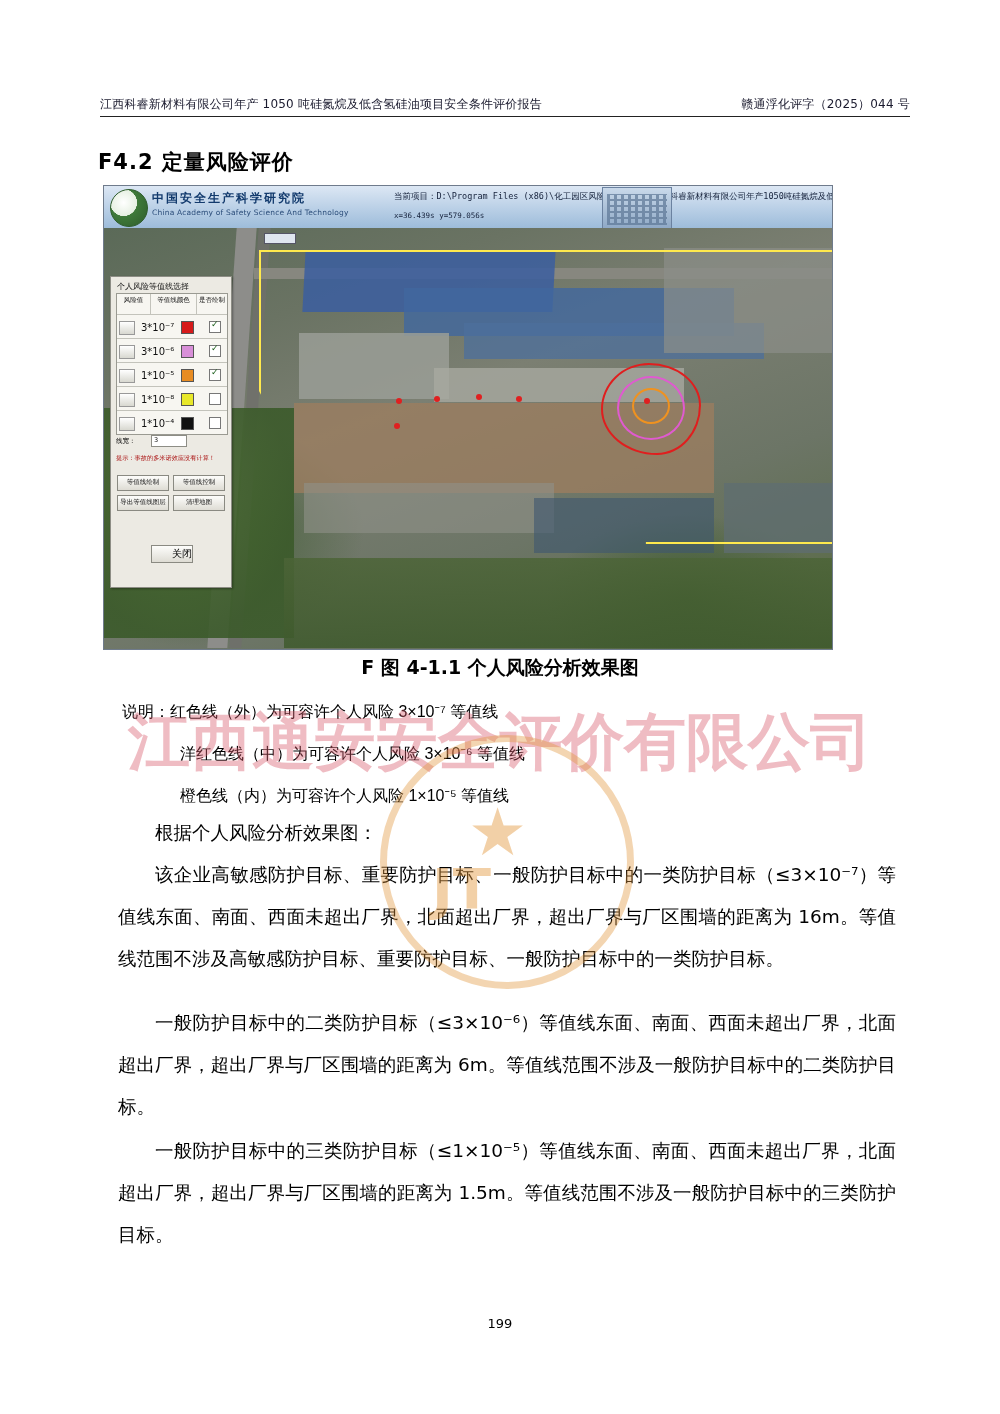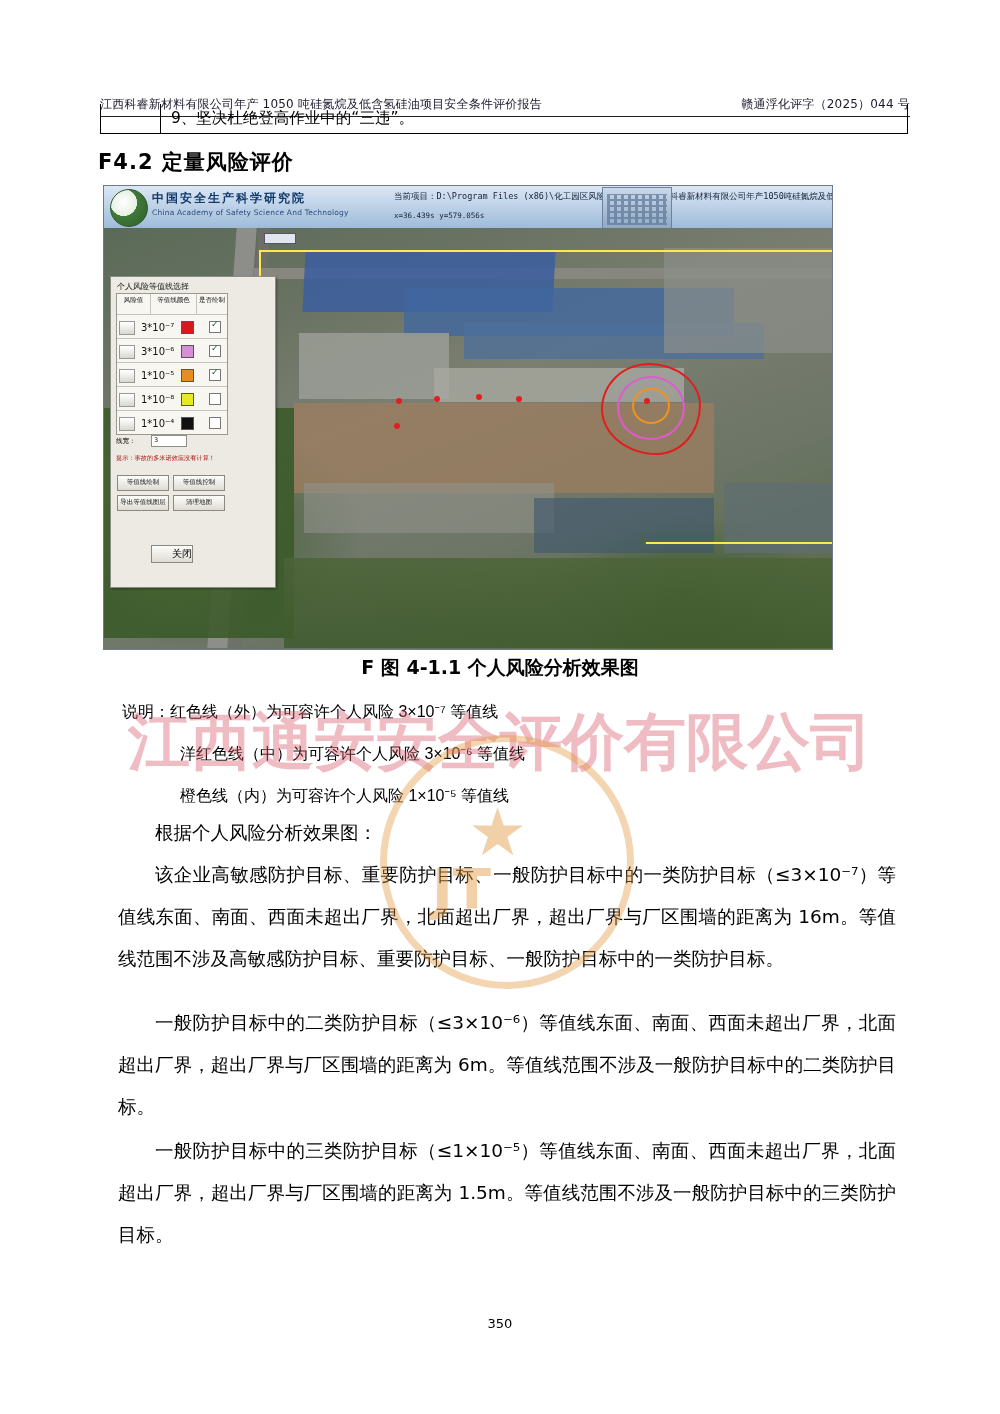--- a/index.html
+++ b/index.html
@@ -136,21 +136,20 @@
   }
   
   .blk { position: absolute; }
 
   .sidepanel {
     position: absolute; left: 6px; top: 48px; width: 120px; height: 310px;
     background: #eceae3;
     border: 1px solid #8d8d85;
     box-shadow: 1px 1px 2px rgba(0,0,0,.35);
     font-family: "DejaVu Sans", sans-serif;
-    padding-left: 44px;
   }
   .sp-title {
     position: absolute; left: 6px; top: 4px; font-size: 8px; color: #111;
   }
   .sp-grid {
     position: absolute; left: 5px; top: 16px; width: 110px; height: 140px;
     border: 1px solid #9a9a92; background: #f7f6f1;
   }
   .sp-hdr {
     position: absolute; top: 0; height: 20px; font-size: 6.5px; color: #111;
@@ -246,24 +245,20 @@
 </head>
 <body>
 
 <div class="page">
 
   <div class="header">
     <div class="h-left">江西科睿新材料有限公司年产 1050 吨硅氮烷及低含氢硅油项目安全条件评价报告</div>
     <div class="h-right">赣通浮化评字（2025）044 号</div>
   </div>
 
-  <div class="tbl-remnant">
-    <div class="cell-narrow"></div>
-    <div class="cell-text">9、坚决杜绝登高作业中的“三违”。</div>
-  </div>
 
   <div class="sec-title">F4.2 定量风险评价</div>
 
   <div class="figure">
 
     <div class="fig-topbar">
       <div class="logo-badge"></div>
       <div class="logo-text">中国安全生产科学研究院</div>
       <div class="logo-sub">China Academy of Safety Science And Technology</div>
       <div class="path-text">当前项目：D:\Program Files (x86)\化工园区风险评估与管理\江西科睿新材料有限公司年产1050吨硅氮烷及低含氢硅油项目</div>
@@ -366,21 +361,21 @@
 
   <div class="note" style="left:122px;top:700px;">说明：红色线（外）为可容许个人风险 3×10⁻⁷ 等值线</div>
   <div class="note" style="left:180px;top:742px;">洋红色线（中）为可容许个人风险 3×10⁻⁶ 等值线</div>
   <div class="note" style="left:180px;top:784px;">橙色线（内）为可容许个人风险 1×10⁻⁵ 等值线</div>
 
   <div class="para indent" style="top:812px;">根据个人风险分析效果图：</div>
   <div class="para indent" style="top:854px;">该企业高敏感防护目标、重要防护目标、一般防护目标中的一类防护目标（≤3×10⁻⁷）等值线东面、南面、西面未超出厂界，北面超出厂界，超出厂界与厂区围墙的距离为 16m。等值线范围不涉及高敏感防护目标、重要防护目标、一般防护目标中的一类防护目标。</div>
   <div class="para indent" style="top:1002px;">一般防护目标中的二类防护目标（≤3×10⁻⁶）等值线东面、南面、西面未超出厂界，北面超出厂界，超出厂界与厂区围墙的距离为 6m。等值线范围不涉及一般防护目标中的二类防护目标。</div>
   <div class="para indent" style="top:1130px;">一般防护目标中的三类防护目标（≤1×10⁻⁵）等值线东面、南面、西面未超出厂界，北面超出厂界，超出厂界与厂区围墙的距离为 1.5m。等值线范围不涉及一般防护目标中的三类防护目标。</div>
 
-  <div class="pagenum">350</div>
+  <div class="pagenum">199</div>
 
   <div class="wm">
     <div class="wm-text">江西通安安全评价有限公司</div>
     <div class="wm-circle"></div>
     <div class="wm-star">★</div>
     <div class="wm-jt">JT</div>
   </div>
 
 </div>
 

